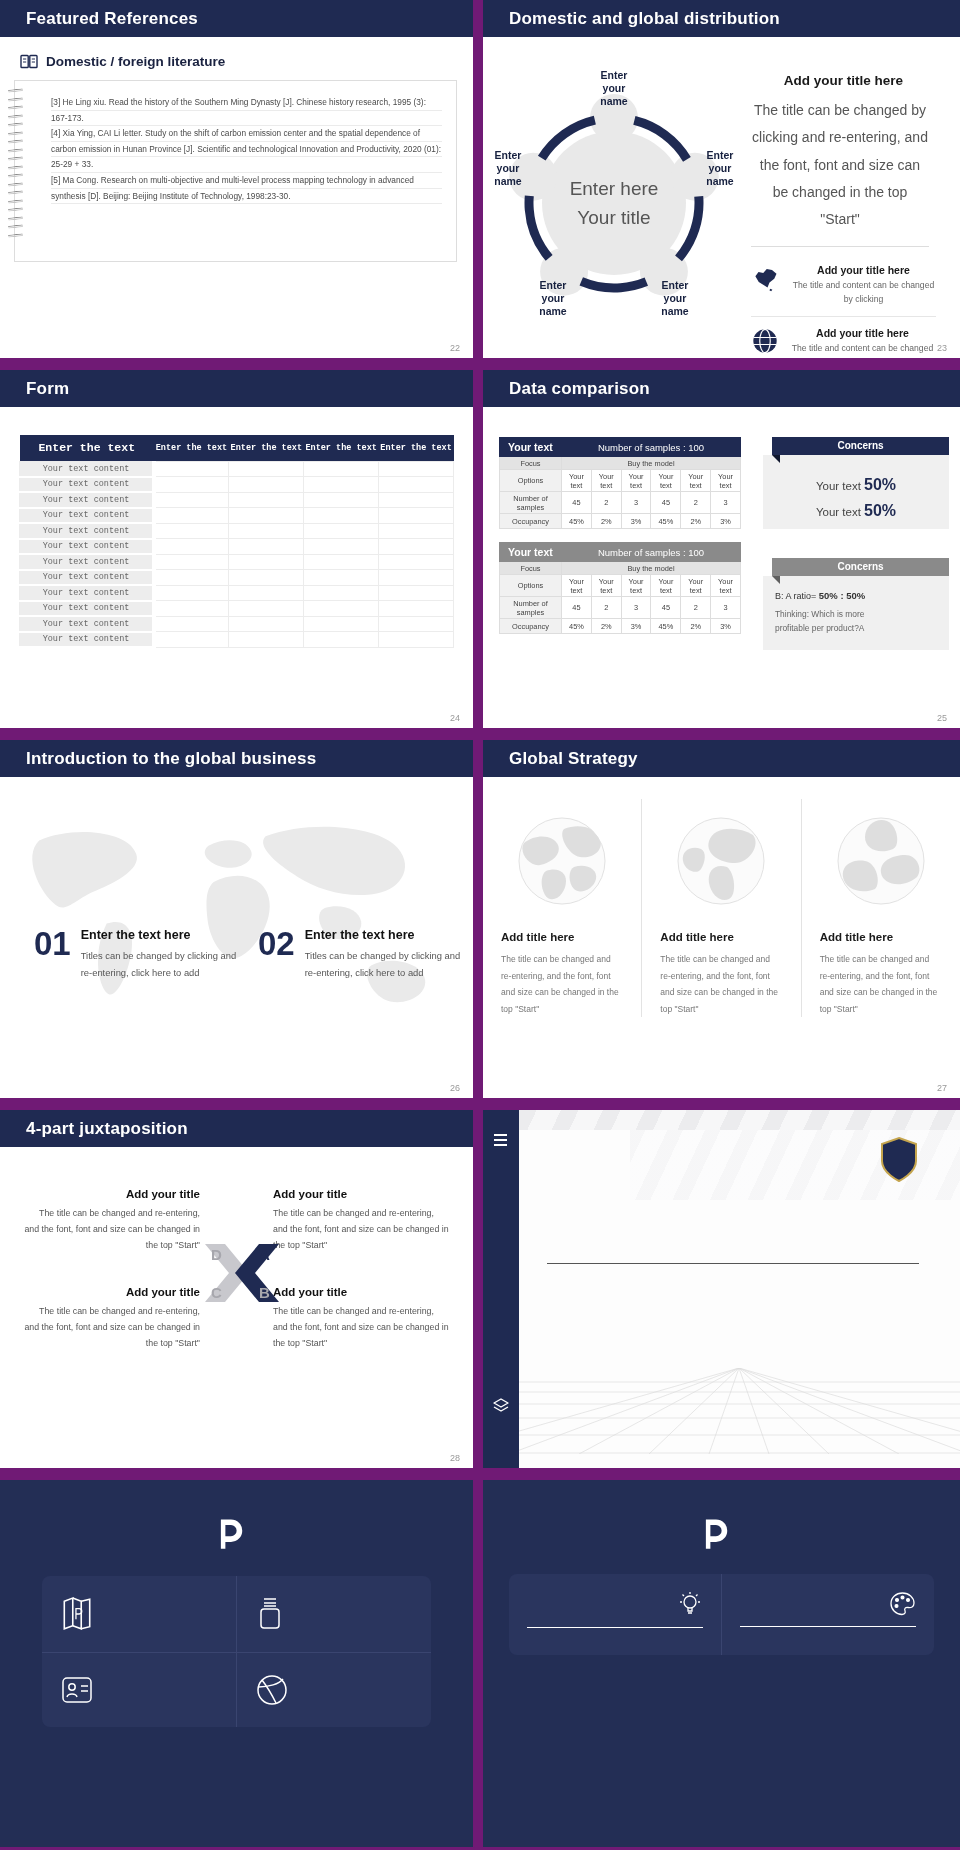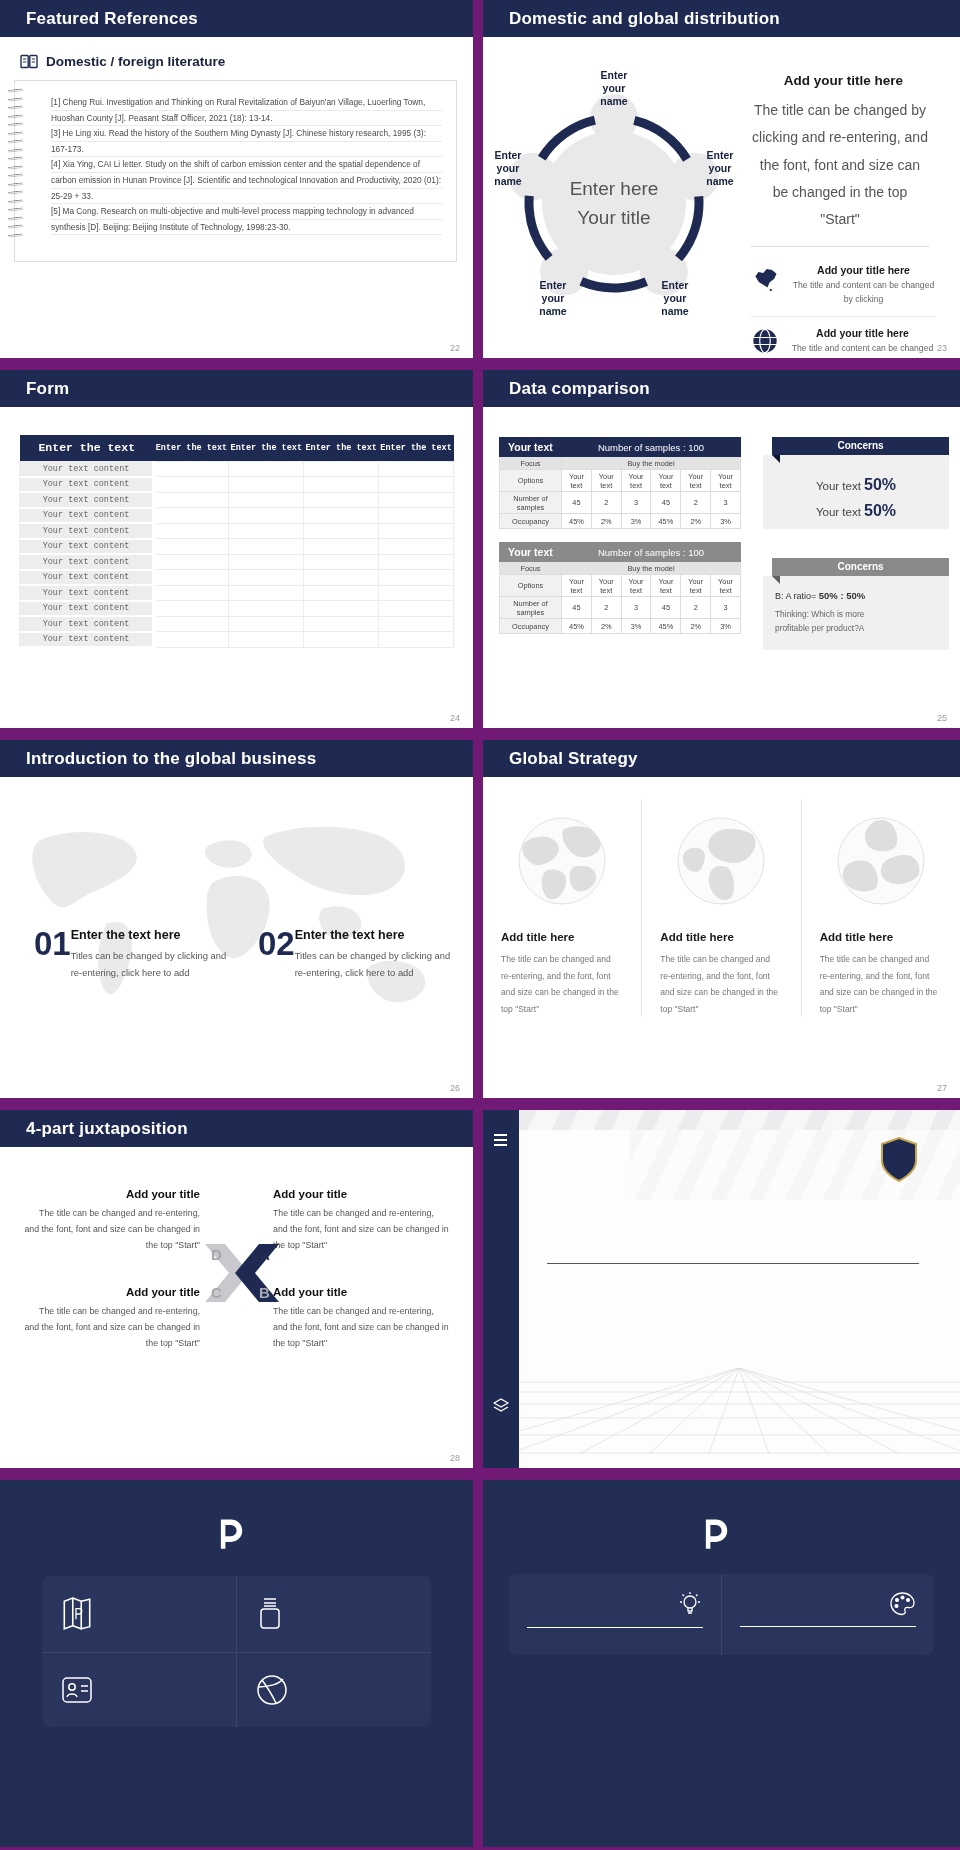--- a/index.html
+++ b/index.html
@@ -71,21 +71,21 @@
   .c-body.b1 { height:74px; text-align:center; padding-top:17px; }
   .c-line { font-size:11.5px; color:#444; line-height:1.6; }
   .c-line b { font-size:16px; color:#1f2a52; }
   .c2-l1 { font-size:9px; color:#333; }
   .c2-l1 b { font-size:9.5px; }
   .c2-l2 { font-size:8.4px; color:#666; line-height:1.65; margin-top:7px; width:120px; }
 
   
   .mapbg { position:absolute; left:8px; top:48px; width:457px; height:292px; }
   .s26-items { position:absolute; left:0; top:188px; width:100%; display:flex; }
-  .s26-item { display:flex; }
+  .s26-item { display:flex; gap:10px; }
   .s26-item.i1 { margin-left:34px; width:208px; }
   .s26-item.i2 { margin-left:16px; width:205px; }
   .s26-num { font-size:33px; font-weight:bold; color:#1f2a52; line-height:.95; }
   .s26-h { font-size:12.5px; font-weight:bold; color:#111; }
   .s26-t { font-size:9.4px; color:#555; line-height:1.85; margin-top:5px; width:158px; }
 
   
   .s27-cols { display:flex; margin-top:22px; }
   .s27-col { flex:1; padding:0 18px; }
   .s27-col + .s27-col { border-left:1px solid #e3e3e3; }
@@ -178,21 +178,20 @@
             <span class="ring"></span>
             <span class="ring"></span>
             <span class="ring"></span>
             <span class="ring"></span>
             <span class="ring"></span>
             <span class="ring"></span>
             <span class="ring"></span>
             <span class="ring"></span>
           </div>
       <div class="refs">
-        <p>[1] Cheng Rui. Investigation and Thinking on Rural Revitalization of Baiyun'an Village, Luoerling Town, Huoshan County [J]. Peasant Staff Officer, 2021 (18): 13-14.</p>
         <p>[3] He Ling xiu. Read the history of the Southern Ming Dynasty [J]. Chinese history research, 1995 (3): 167-173.</p>
         <p>[4] Xia Ying, CAI Li letter. Study on the shift of carbon emission center and the spatial dependence of carbon emission in Hunan Province [J]. Scientific and technological Innovation and Productivity, 2020 (01): 25-29 + 33.</p>
         <p>[5] Ma Cong. Research on multi-objective and multi-level process mapping technology in advanced synthesis [D]. Beijing: Beijing Institute of Technology, 1998:23-30.</p>
       </div>
     </div>
     <span class="pagenum">22</span>
   </div>
 
   <div class="slide">
     <div class="sl-head">

